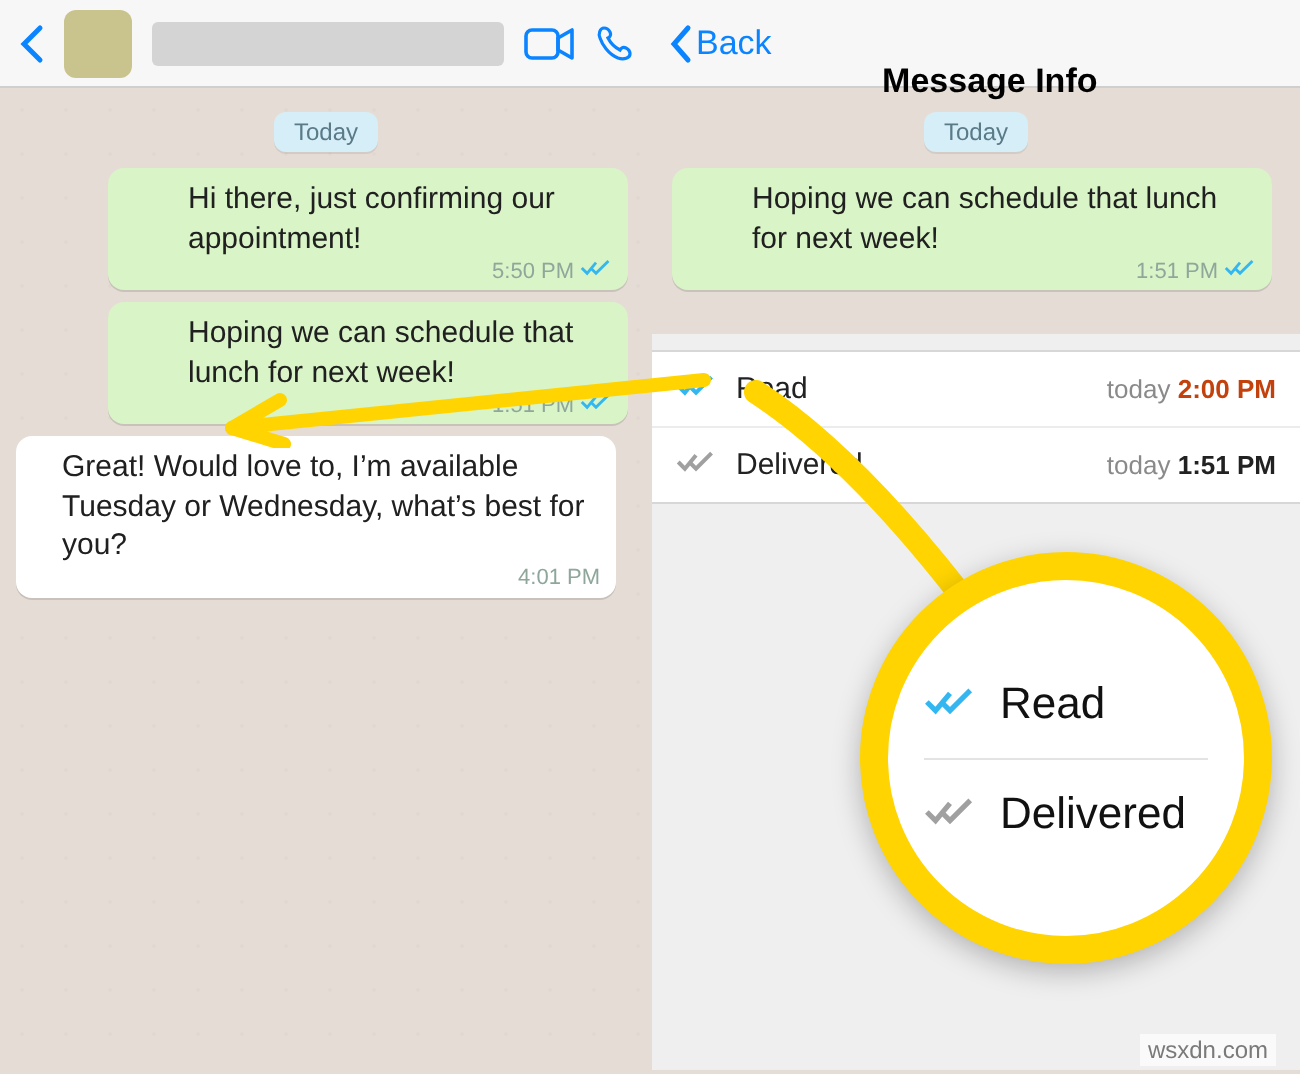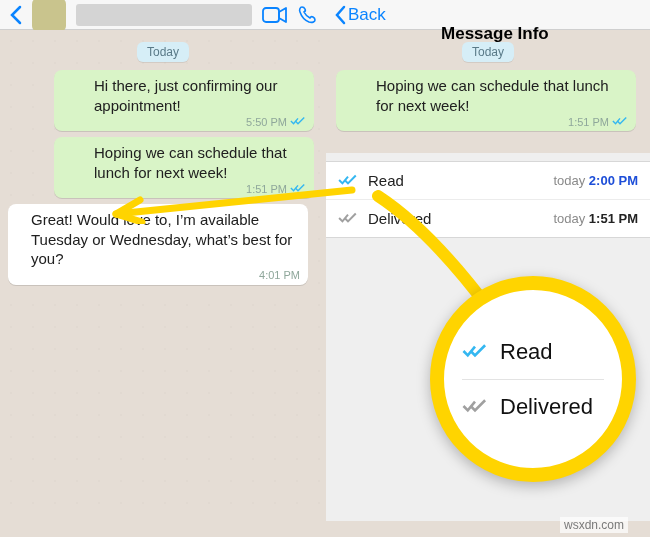--- a/index.html
+++ b/index.html
@@ -11,21 +11,21 @@
     overflow: hidden;
   }
   .phone { position: absolute; top: 0; height: 537px; }
   .phone-left  { left: 0;   width: 326px; }
   .phone-right { left: 326px; width: 324px; }
 
   
   .hdr {
     background: #f7f7f7;
     border-bottom: 1px solid #cfcfcf;
-    height: 30px;
+    height: 44px;
     display: flex; align-items: center;
     padding: 0 8px;
     gap: 10px;
   }
   .hdr .avatar-sq {
     width: 34px; height: 34px; border-radius: 6px; background: #c9c48d;
   }
   .hdr .contact-block {
     flex: 1; height: 22px; background: #d4d4d4; border-radius: 3px;
   }
@@ -114,21 +114,21 @@
     padding:0 18px; gap:14px;
   }
   .anno-circle .row{ display:flex; align-items:center; gap:12px; font-size:22px; color:#111;}
   .anno-circle hr{ border:none; border-top:1px solid #e3e3e3;}
   .anno-leader{
     position:absolute; left:370px; top:190px; width:140px; height:140px;
     z-index:39; pointer-events:none;
   }
 
   .watermark{
-    position:absolute; right:22px; bottom:4px;
+    position:absolute; right:12px; bottom:4px;
     font-size:12px; color:#7a7a7a; background:rgba(255,255,255,0.7);
     padding:1px 4px;
     z-index:60;
   }
 
   .right-body{
     height:calc(537px - 46px);
     background:#efefef;
     overflow:hidden;
   }
@@ -230,21 +230,21 @@
 
     <div class="info-list">
       <div class="info-row">
         <span class="tick-blue">
           <svg width="20" height="12" viewBox="0 0 18 10">
               <path d="M1 5 L4 8 L9 2" stroke="currentColor" stroke-width="1.8" fill="none"></path>
               <path d="M6 5 L9 8 L16 1" stroke="currentColor" stroke-width="1.8" fill="none"></path>
             </svg>
         </span>
         <span class="lbl">Read</span>
-        <span class="time"><span>today</span> <b style="color:#1d4ed8">2:00 PM</b></span>
+        <span class="time"><span>today</span> <b style="color:#c2410c">2:00 PM</b></span>
       </div>
       <div class="info-row">
         <span class="tick-gray">
           <svg width="20" height="12" viewBox="0 0 18 10">
               <path d="M1 5 L4 8 L9 2" stroke="currentColor" stroke-width="1.8" fill="none"></path>
               <path d="M6 5 L9 8 L16 1" stroke="currentColor" stroke-width="1.8" fill="none"></path>
             </svg>
         </span>
         <span class="lbl">Delivered</span>
         <span class="time"><span>today</span> <b style="color:#222">1:51 PM</b></span>

